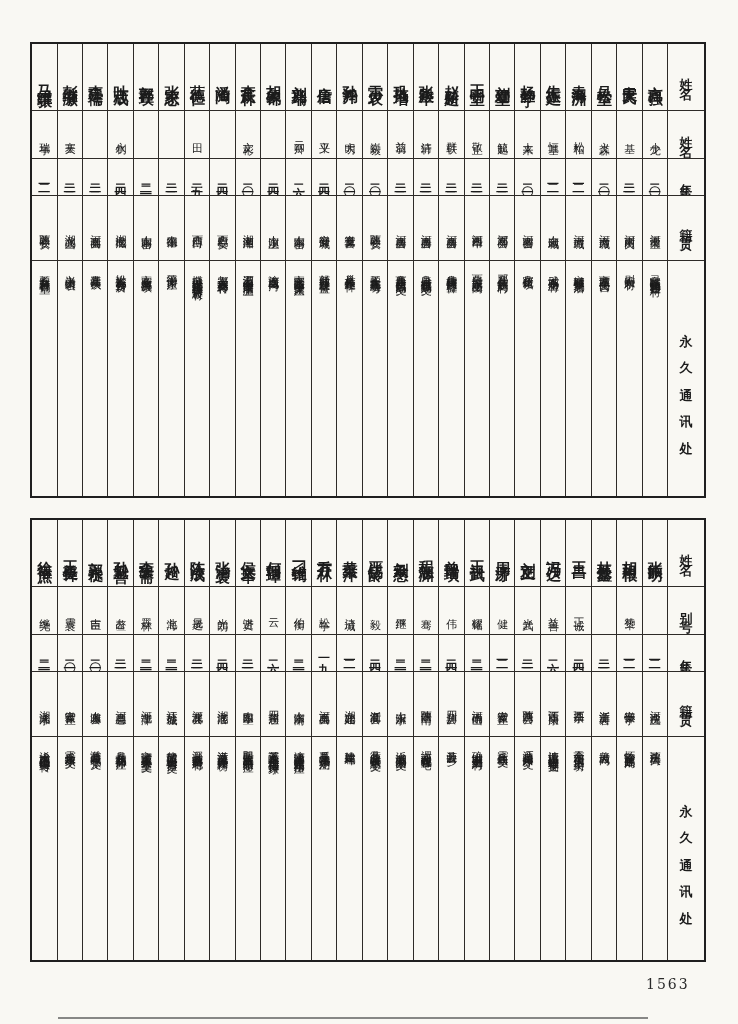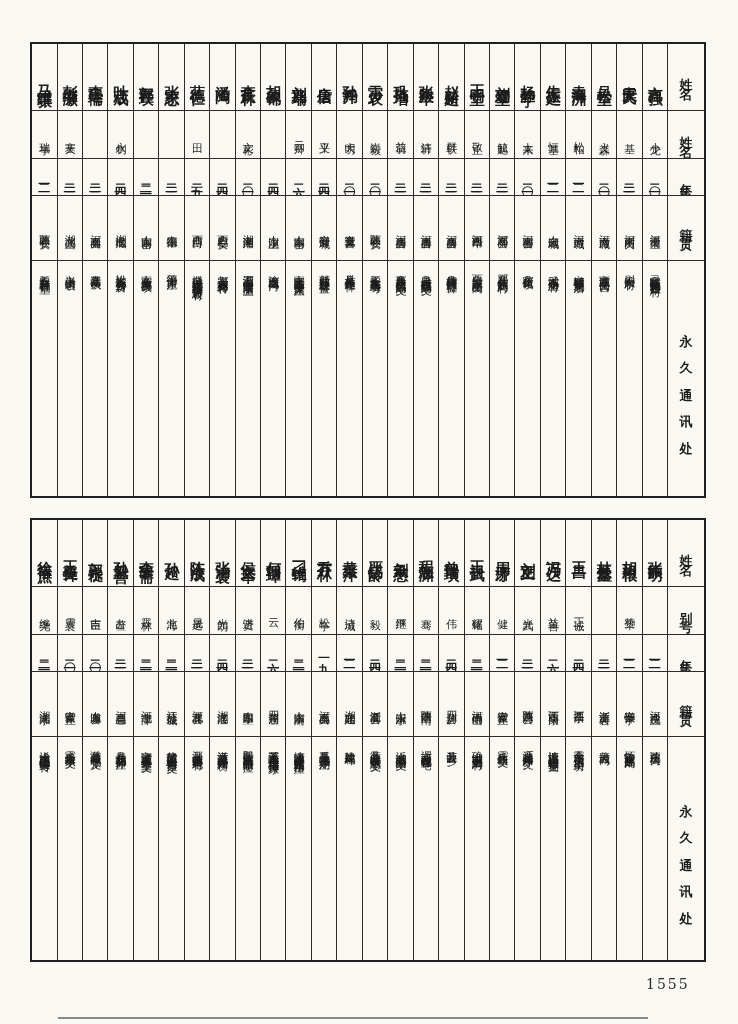--- a/index.html
+++ b/index.html
@@ -940,15 +940,15 @@
     </div>
     <div class="cell cell-native">
       <span class="vt native-text">湖北浠水</span>
     </div>
     <div class="cell cell-address">
       <span class="vt address-text">浠水城内南门正街慎泰号转</span>
     </div>
   </div>
     </div>
 
-  <div class="page-number">1555</div>
+  <div class="page-number">1563</div>
   <div class="scan-line-bottom"></div>
 </div>
 
 </body></html>

